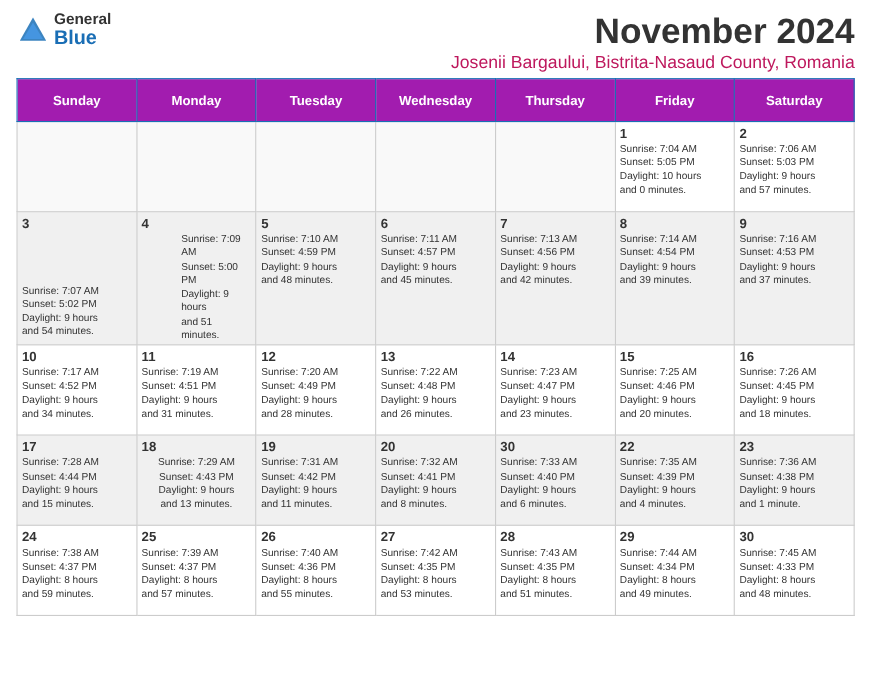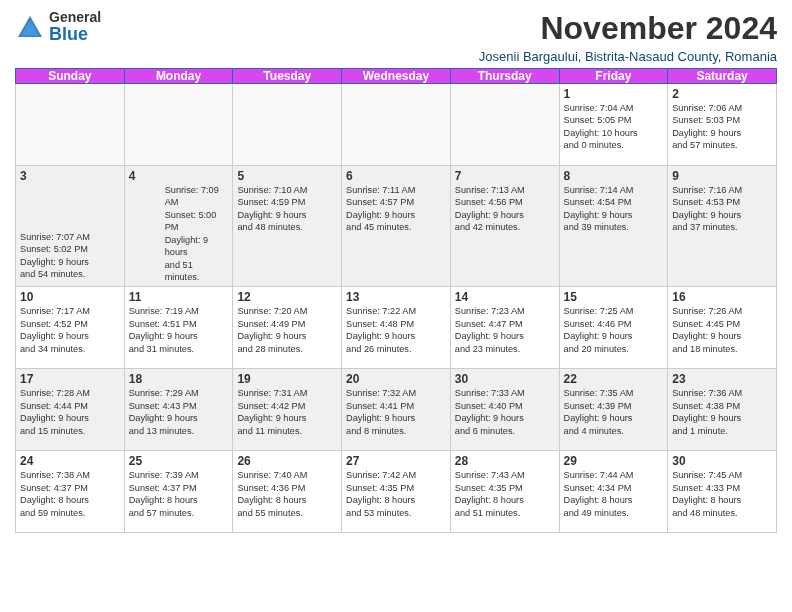--- a/index.html
+++ b/index.html
@@ -10,25 +10,25 @@
     .header { display: flex; justify-content: space-between; align-items: flex-start; margin-bottom: 4px; }
     
     .logo { display: flex; align-items: center; }
     .logo-text { display: flex; flex-direction: column; line-height: 1.1; }
     .logo-general { font-size: 14px; font-weight: bold; color: #333; }
     .logo-blue { font-size: 18px; font-weight: bold; color: #1a6eb5; }
     .logo-icon { width: 30px; height: 30px; margin-right: 4px; }
     
     .title-section { text-align: right; }
     .month-title { font-size: 32px; font-weight: bold; color: #333; }
-    .location { font-size: 13px; color: #0c4a6e; margin-top: 2px; }
+    .location { font-size: 16px; color: #be185d; margin-top: 2px; }
     
     .calendar { width: 100%; border-collapse: collapse; }
     
-    .day-header { background: #d946ef; color: #fff; text-align: center; font-size: 12px; font-weight: bold; padding: 0 2px; border: 1px solid #1a6eb5; }
+    .day-header { background: #a21caf; color: #fff; text-align: center; font-size: 12px; font-weight: bold; padding: 12px 2px; border: 1px solid #1a6eb5; }
     
     .day-cell { border: 1px solid #ccc; vertical-align: top; padding: 3px 4px; width: calc(100% / 7); font-size: 9.5px; color: #333; background: #fff; height: 82px; }
     
     .day-cell.empty { background: #f9f9f9; }
     .day-cell.shaded { background: #f0f0f0; }
     
     .day-number { font-size: 12px; font-weight: bold; margin-bottom: 1px; }
     .day-detail { font-size: 9.2px; line-height: 1.35; color: #333; }
   </style>
 </head>
@@ -191,21 +191,21 @@
         <tr>
           <td class="day-cell shaded">
             <div class="day-number">17</div>
             <div class="day-detail" style="white-space: pre-line;">Sunrise: 7:28 AM
 Sunset: 4:44 PM
 Daylight: 9 hours
 and 15 minutes.</div>
           </td>
           <td class="day-cell shaded">
             <div class="day-number">18</div>
-            <div class="day-detail" style="white-space: pre-line;">Sunrise: 7:29 AM
+            <div class="day-detail" style="white-space: pre-line; text-align: center;">Sunrise: 7:29 AM
 Sunset: 4:43 PM
 Daylight: 9 hours
 and 13 minutes.</div>
           </td>
           <td class="day-cell shaded">
             <div class="day-number">19</div>
             <div class="day-detail" style="white-space: pre-line;">Sunrise: 7:31 AM
 Sunset: 4:42 PM
 Daylight: 9 hours
 and 11 minutes.</div>

